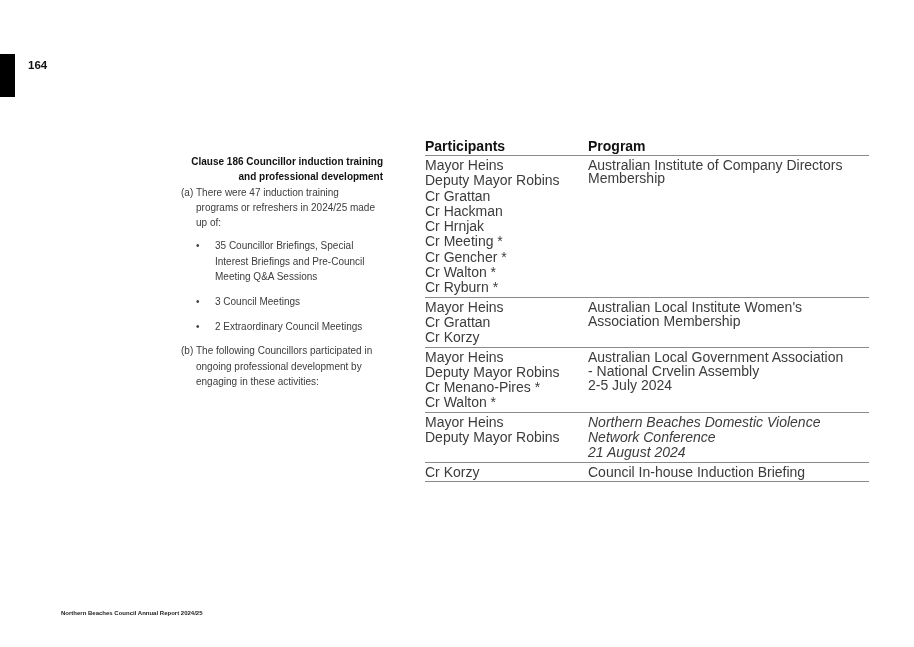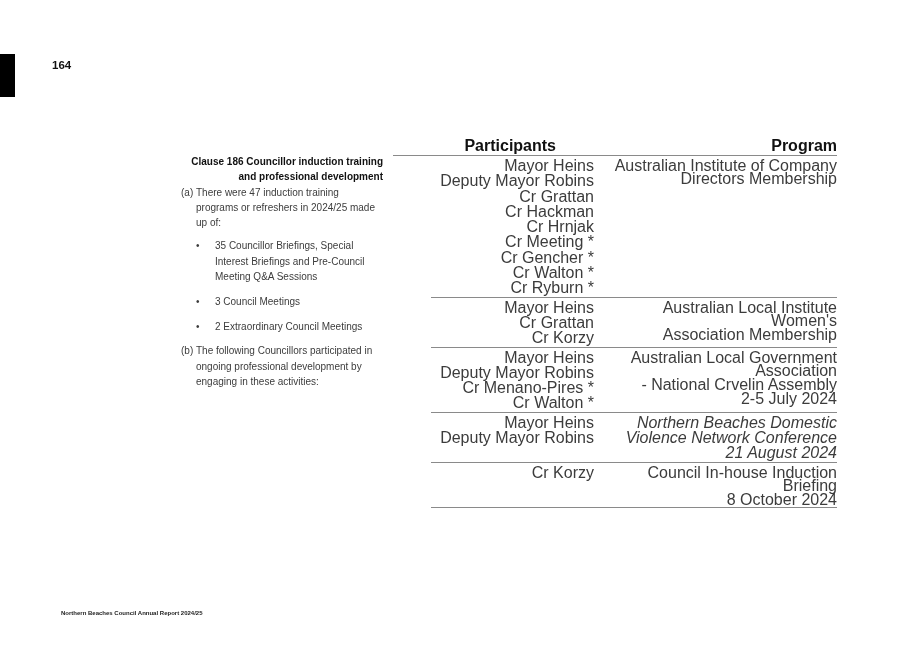--- a/index.html
+++ b/index.html
@@ -1,35 +1,35 @@
 <!DOCTYPE html>
 <html><head>
 <meta charset="utf-8">
 <style>
   html, body { margin: 0; padding: 0; background: #ffffff; }
   body { width: 914px; height: 647px; position: relative; overflow: hidden;
          font-family: "Liberation Sans", "DejaVu Sans", sans-serif; color: #3a3a3a; }
   .page-tab { position: absolute; left: 0; top: 54px; width: 15px; height: 43px; background: #000; }
-  .page-number { position: absolute; left: 28px; top: 59px; font-size: 11.5px; font-weight: bold; color: #111; margin-left: 24px; }
+  .page-number { position: absolute; left: 28px; top: 59px; font-size: 11.5px; font-weight: bold; color: #111; }
 
   .left-col { position: absolute; left: 178px; top: 154px; width: 205px; font-size: 10px; line-height: 15.3px; color: #3c3c3c; }
   .clause-title { font-weight: bold; color: #111; margin: 0; font-size: 10px; line-height: 15.3px; text-align: right; }
   .para { position: relative; padding-left: 18px; margin: 0; }
   .para .marker { position: absolute; left: 3px; top: 0; }
   .para-b .marker { left: 3px; }
   .bullets { list-style: none; margin: 8px 0 0 0; padding: 0 0 0 37px; }
   .bullets li { position: relative; margin-bottom: 9.5px; }
   .bullets li .dot { position: absolute; left: -19px; top: 0; font-size: 10px; }
   .para-b { margin-top: 6px; }
 
-  .table-wrap { position: absolute; left: 393px; top: 139px; width: 444px; font-size: 16px; color: #3c3c3c; text-align: right; }
+  .table-wrap { position: absolute; left: 425px; top: 139px; width: 444px; font-size: 14px; color: #3c3c3c; }
   .thead { display: flex; font-weight: bold; color: #111; height: 16px; border-bottom: 1px solid #8a8a8a; line-height: 14px; }
   .col-p { width: 163px; flex: none; }
   .col-g { flex: 1; }
-  .trow { display: flex; border-bottom: 1px solid #8a8a8a; padding: 2px 0 1px 0; margin-left: 38px; }
+  .trow { display: flex; border-bottom: 1px solid #8a8a8a; padding: 2px 0 1px 0; }
   .trow .col-p div { line-height: 15.3px; }
   .trow .col-g div { line-height: 13px; padding-top: 1px; }
   .trow .col-g div.spaced { line-height: 15.3px; padding-top: 0; font-style: italic; }
 
   .footer { position: absolute; left: 61px; top: 610px; font-size: 6px; font-weight: bold; color: #222; }
 </style>
 </head>
 <body>
 
 <div class="page-tab"></div>
@@ -107,19 +107,18 @@
           <div class="spaced">Northern Beaches Domestic Violence Network Conference</div>
           <div class="spaced">21 August 2024</div>
         </div>
       </div>
       <div class="trow">
         <div class="col-p">
           <div>Cr Korzy</div>
         </div>
         <div class="col-g">
           <div>Council In-house Induction Briefing</div>
-          <div>8 October 2024</div>
         </div>
       </div>
     </div>
 </div>
 
 <div class="footer">Northern Beaches Council Annual Report 2024/25</div>
 
 </body></html>

